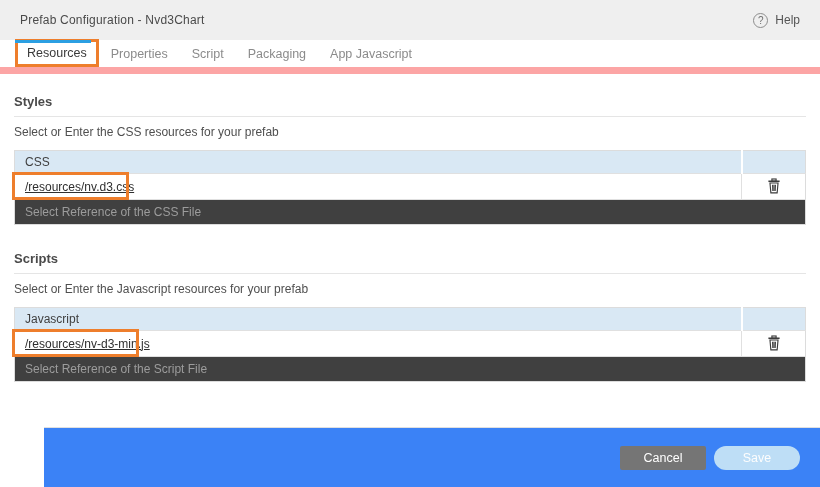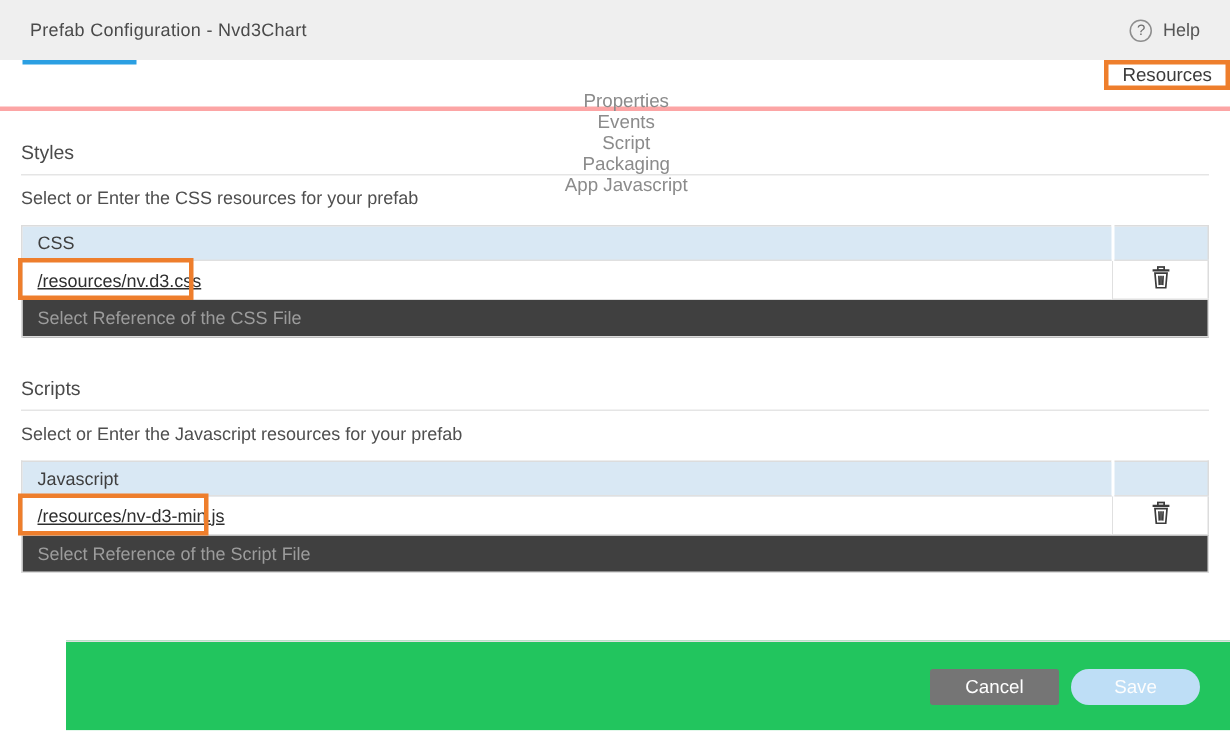--- a/index.html
+++ b/index.html
@@ -21,41 +21,40 @@
   .help { display:flex; align-items:center; gap:7px; cursor:pointer; }
   .help-circle {
     width:15px; height:15px; border:1px solid #8d8d8d; border-radius:50%;
     color:#6f6f6f; font-size:10px; line-height:13px; text-align:center; display:inline-block;
   }
   .help-text { font-size:12px; color:#555; }
 
   
   .tabbar {
     position:relative; height:34px; background:#fff;
-    display:flex; align-items:center; padding-left:15px;
-    border-bottom:3px solid #fca5a5;
-    flex-direction:column;
+    display:flex; padding-left:15px;
+    border-bottom:7px solid #fca5a5;
   }
   .tab-indicator {
     position:absolute; top:0; left:15px; width:76px; height:3px;
     background:#2b9fe2;
   }
   .tab {
     padding:0 12px; font-size:12.5px; color:#8b8b8b; cursor:pointer;
     height:100%; display:flex; align-items:center; white-space:nowrap;
   }
   .tab.active {
     color:#3a3a3a; border:3px solid #ee7e2c; height:28px;
     align-self:flex-end; padding:0 9px;
   }
 
   
   .content { padding:0 14px; }
   .section-heading {
-    font-size:13px; font-weight:normal; color:#4a4a4a;
+    font-size:13px; font-weight:bold; color:#4a4a4a;
     margin-top:20px; padding-bottom:7px; border-bottom:1px solid #e5e5e5;
   }
   .section-heading.second { margin-top:26px; }
   .section-desc { font-size:12px; color:#4f4f4f; margin:8px 0 11px; }
 
   table.res-table { width:100%; border-collapse:collapse; border:1px solid #dcdcdc; }
   table.res-table th {
     background:#d9e8f4; font-size:12px; font-weight:normal; color:#3f3f3f;
     text-align:left; padding:4px 10px; height:22px;
   }
@@ -80,21 +79,21 @@
   }
   .annot-css { width:117px; }
   .annot-js  { width:127px; }
 
   .trash-btn { background:none; border:none; padding:2px 4px; cursor:pointer; line-height:0; }
   .trash-btn svg { stroke:#3b3b3b; fill:none; stroke-width:1.3; }
 
   
   .footer {
     position:absolute; left:0; right:0; bottom:0; height:60px;
-    background:#22c55e; border-top:1px solid #e0e0e0;
+    background:#3b82f6; border-top:1px solid #e0e0e0;
     display:flex; align-items:center; justify-content:flex-end; gap:8px;
     padding:0 20px;
     margin-left:44px;
   }
   .btn {
     width:86px; height:24px; border:none; border-radius:2px;
     font-family:inherit; font-size:12.5px; cursor:pointer;
   }
   .btn-cancel { background:#757575; color:#ffffff; }
   .btn-save   { background:#bedef6; color:#fdfdfd; cursor:default;border-radius:12px; }
@@ -112,23 +111,20 @@
     </div>
   </div>
 
   <div class="tabbar">
     <div class="tab-indicator"></div>
     <div class="tab active">
       <span>Resources</span>
     </div>
     <div class="tab">
       <span>Properties</span>
-    </div>
-    <div class="tab">
-      <span>Events</span>
     </div>
     <div class="tab">
       <span>Script</span>
     </div>
     <div class="tab">
       <span>Packaging</span>
     </div>
     <div class="tab">
       <span>App Javascript</span>
     </div>

